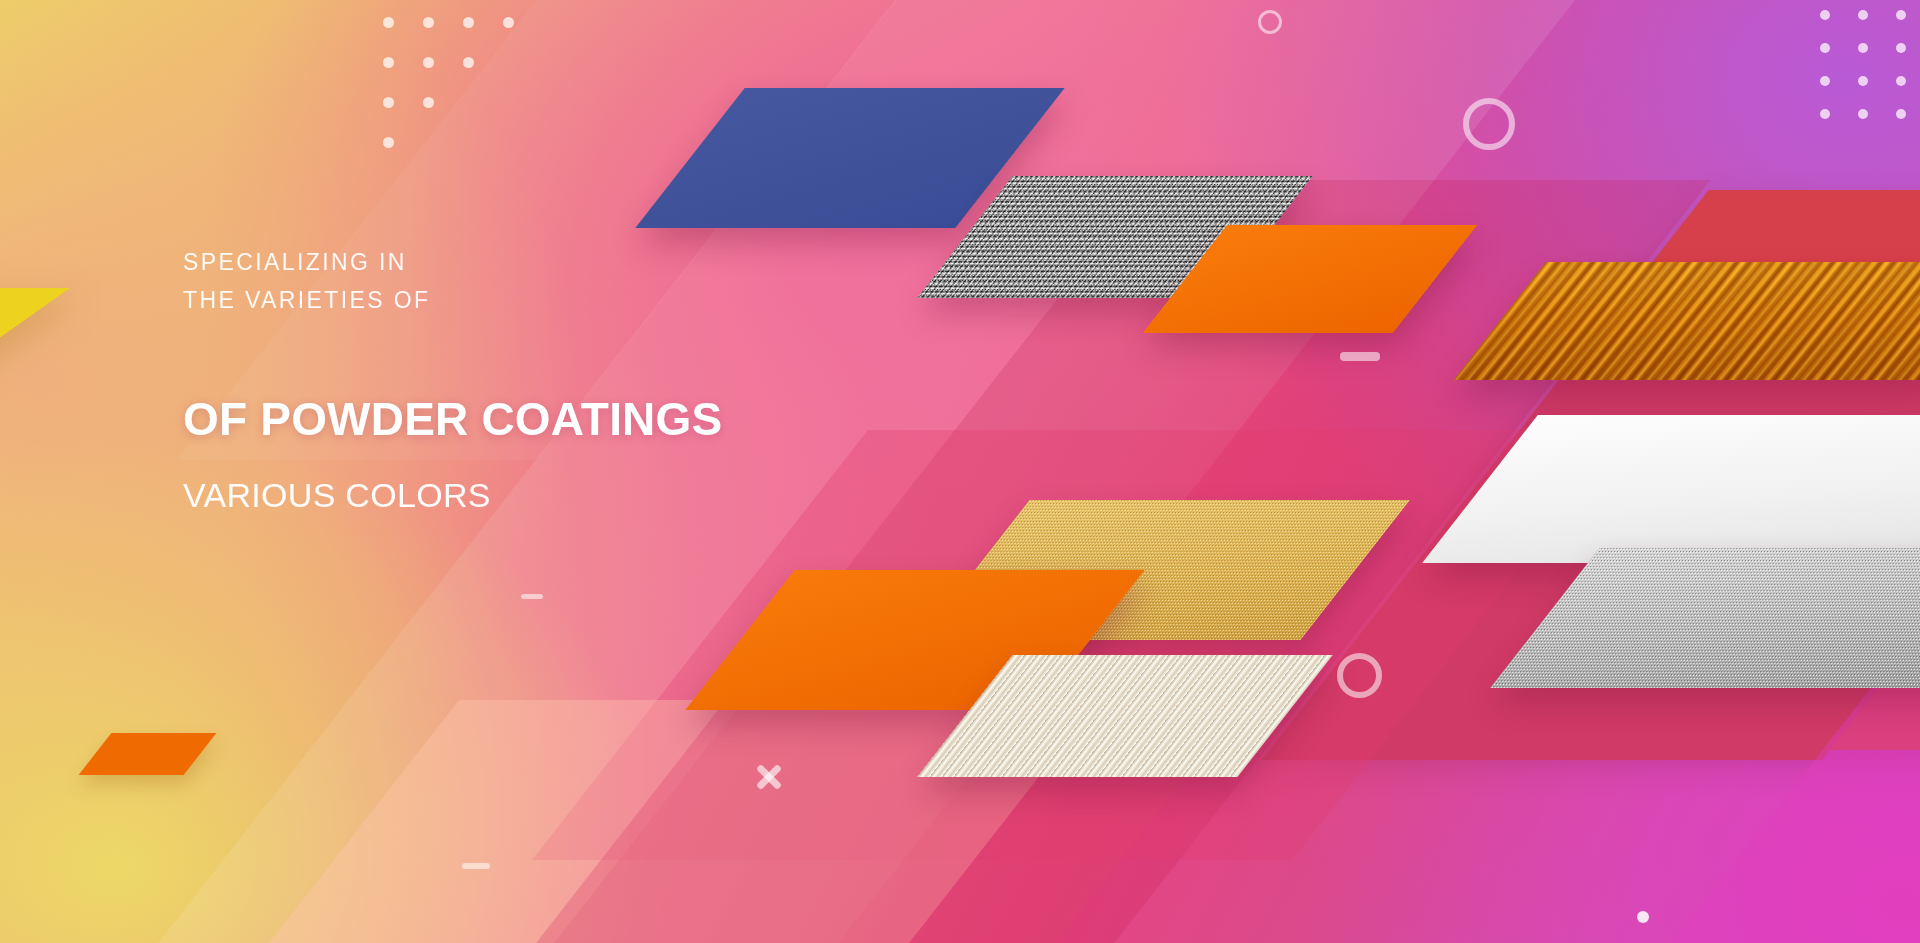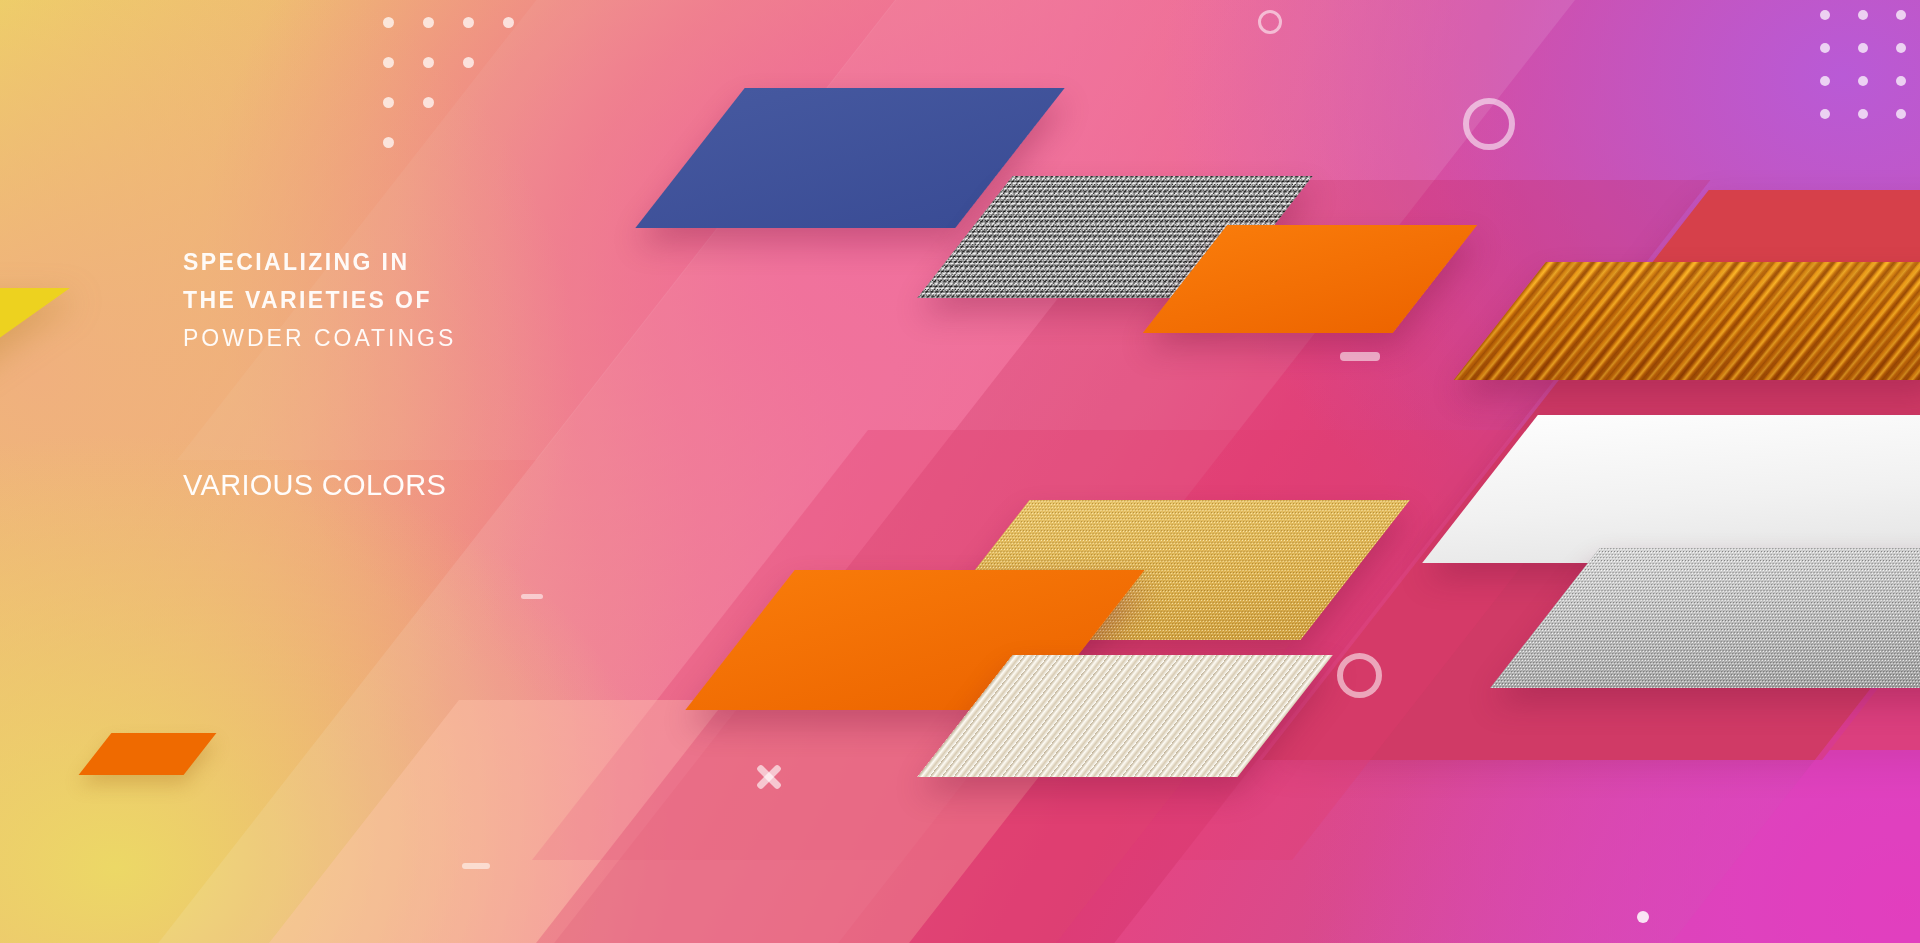--- a/index.html
+++ b/index.html
@@ -34,32 +34,32 @@
   .plus,.plus:before{position:absolute;background:rgba(255,255,255,.55);border-radius:4px;}
   .plus:before{content:"";left:50%;top:50%;transform:translate(-50%,-50%) rotate(90deg);}
   .cross{position:absolute;}
   .cross:before,.cross:after{
     content:"";position:absolute;left:50%;top:50%;background:rgba(255,255,255,.62);border-radius:3px;
   }
 
   
   #copy{position:absolute;left:183px;top:243px;width:900px;}
   .thin{
-    color:rgba(255,255,255,.94);font-weight:700;letter-spacing:2.4px;
+    color:rgba(255,255,255,.94);font-weight:400;letter-spacing:2.4px;
     font-size:23px;line-height:38px;white-space:nowrap;
   }
   .thin.b{font-weight:400;letter-spacing:3px;}
   h1{
     margin:28px 0 0 0;color:#fff;font-weight:700;font-size:46px;line-height:48px;
     letter-spacing:.2px;white-space:nowrap;
     text-shadow:0 2px 10px rgba(150,30,80,.25);
   }
   .sub{
     margin-top:33px;color:rgba(255,255,255,.97);font-weight:400;
-    font-size:29px;line-height:38px;letter-spacing:.3px;white-space:nowrap;
+    font-size:34px;line-height:38px;letter-spacing:.3px;white-space:nowrap;
   }
   #watermark{
     position:absolute;left:78px;top:330px;white-space:nowrap;
     font-size:84px;font-weight:700;letter-spacing:2px;
     color:rgba(255,255,255,.085);
   }
 </style>
 </head>
 <body>
 
@@ -199,24 +199,24 @@
 
   <span class="cross" style="left:752px;top:760px;width:34px;height:34px;">
   </span>
 
   <span class="dot" style="left:1637px;top:911px;width:12px;height:12px;background:rgba(255,255,255,.85);"></span>
 
 
   <div id="copy">
     <div class="thin">SPECIALIZING IN</div>
     <div class="thin">THE  VARIETIES  OF</div>
-    <div class="thin b">POWDER  COATINGS</div>
 
     <h1>
       <br>
+      <span>OF POWDER COATINGS</span>
     </h1>
 
     <div class="sub">
       <span>VARIOUS COLORS</span><br>
     </div>
   </div>
 
 </div>
 
 <style>

